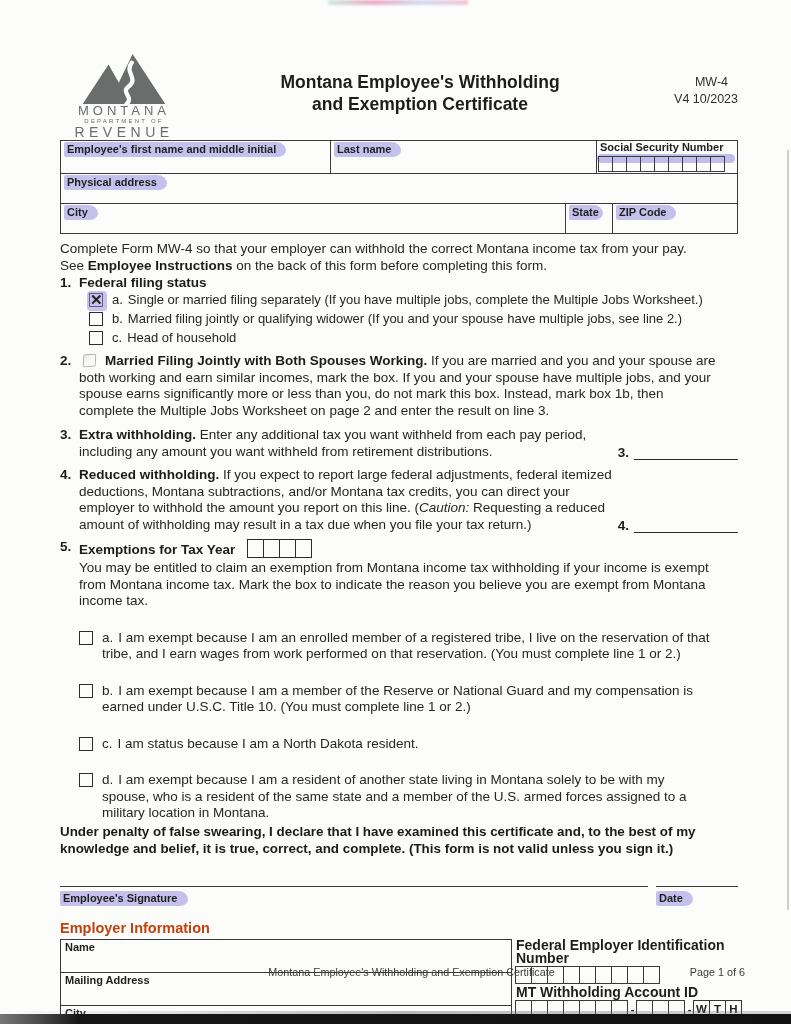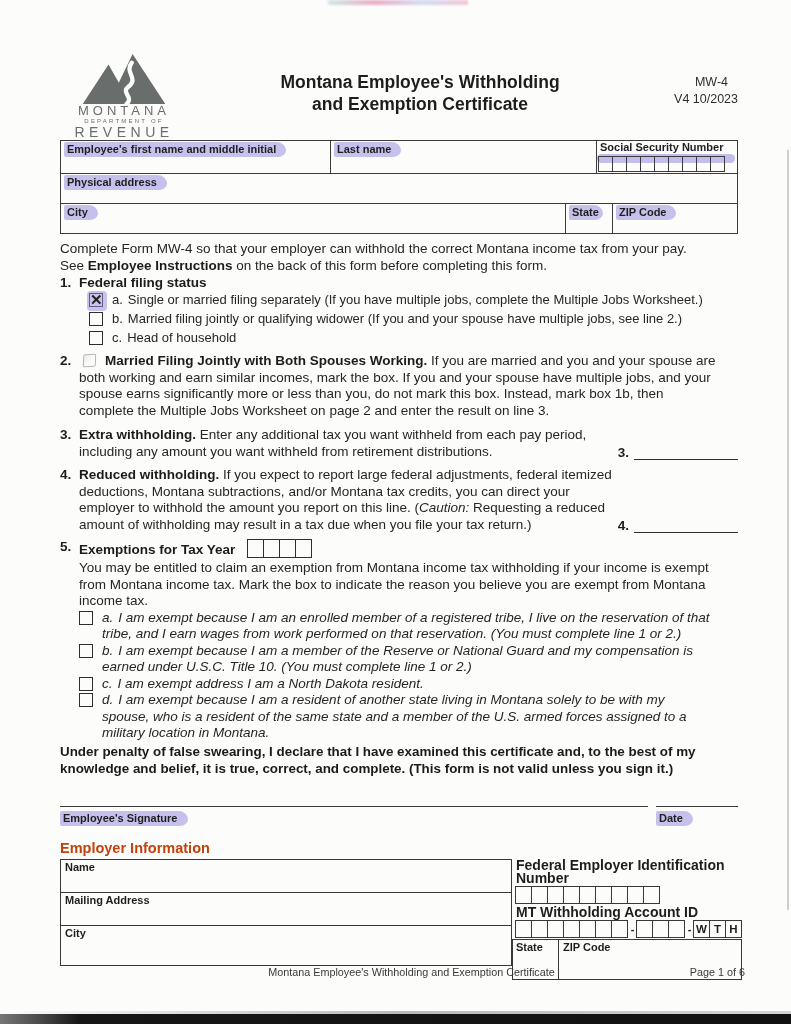--- a/index.html
+++ b/index.html
@@ -83,21 +83,21 @@
   
   .sec-flex { display:flex; }
   .sec-text { width:552px; }
   .answer { margin-left:auto; display:flex; align-self:flex-end; align-items:flex-end; }
   .answer .alabel { font-weight:bold; font-size:13.5px; color:#1c1c1c; margin-right:5px; }
   .answer .aline { width:104px; border-bottom:1.6px solid #2d2d2d; height:15px; }
 
   
   .yearboxes { display:inline-flex; margin-left:8px; vertical-align:-4px; }
   .ybox { width:17px; height:19px; border:1.2px solid #2e2e2e; margin-left:-1px; }
-  .exopt { display:flex; margin-left:19px; margin-top:0;font-style:italic; }
+  .exopt { display:flex; margin-left:19px; margin-top:20px; }
   .exopt .cb { margin-top:1px; }
   .exopt-text { font-size:13.5px; line-height:16.5px; color:#262626; width:612px; }
 
   .declaration { margin-top:1px; font-size:13.4px; line-height:17px; font-weight:bold; color:#1b1b1b; }
 
   
   .sigrow { margin-top:29px; display:flex; }
   .sigline { flex:1; border-top:1.6px solid #3a3a3a; padding-top:1px; }
   .dateline { width:82px; margin-left:8px; border-top:1.6px solid #3a3a3a; padding-top:1px; }
   .sig-label { font-size:11px; font-weight:bold; color:#1e1e1e; }
@@ -274,21 +274,21 @@
     <div class="exopt">
       <span class="cb"></span>
       <span class="exopt-text"><span class="opt-letter">a.</span><span>I am exempt because I am an enrolled member of a registered tribe, I live on the reservation of that tribe, and I earn wages from work performed on that reservation. (You must complete line 1 or 2.)</span></span>
     </div>
     <div class="exopt">
       <span class="cb"></span>
       <span class="exopt-text"><span class="opt-letter">b.</span><span>I am exempt because I am a member of the Reserve or National Guard and my compensation is earned under U.S.C. Title 10. (You must complete line 1 or 2.)</span></span>
     </div>
     <div class="exopt">
       <span class="cb"></span>
-      <span class="exopt-text"><span class="opt-letter">c.</span><span>I am exempt address I am a North Dakota resident.</span></span>
+      <span class="exopt-text"><span class="opt-letter">c.</span><span>I am status because I am a North Dakota resident.</span></span>
     </div>
     <div class="exopt">
       <span class="cb"></span>
       <span class="exopt-text"><span class="opt-letter">d.</span><span>I am exempt because I am a resident of another state living in Montana solely to be with my spouse, who is a resident of the same state and a member of the U.S. armed forces assigned to a military location in Montana.</span></span>
     </div>
 
     <div class="declaration">Under penalty of false swearing, I declare that I have examined this certificate and, to the best of my knowledge and belief, it is true, correct, and complete. (This form is not valid unless you sign it.)</div>
 
     <div class="sigrow">
       <div class="sigline">

